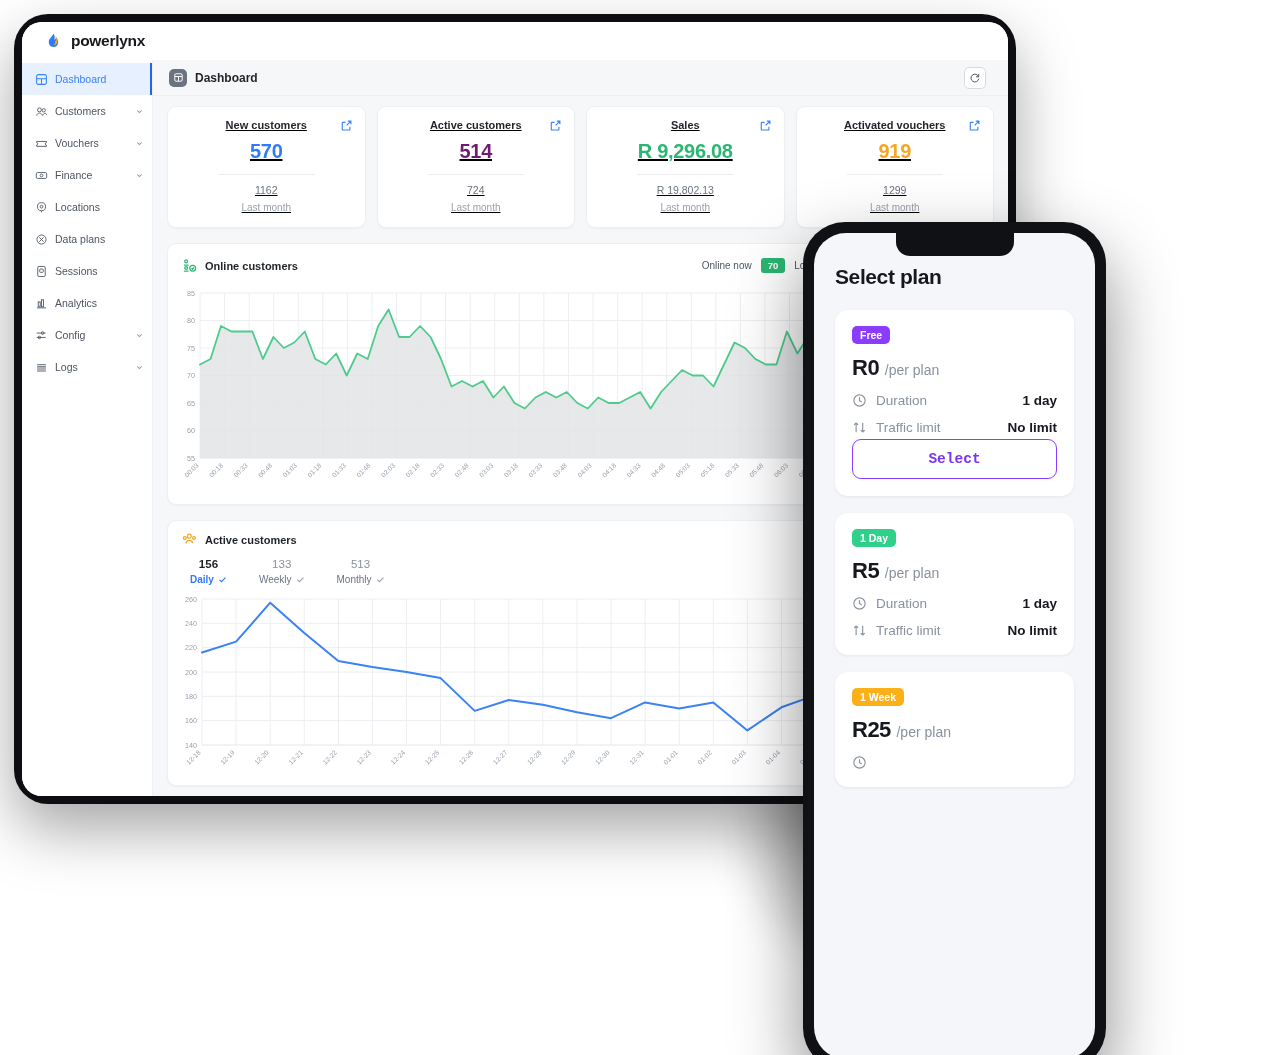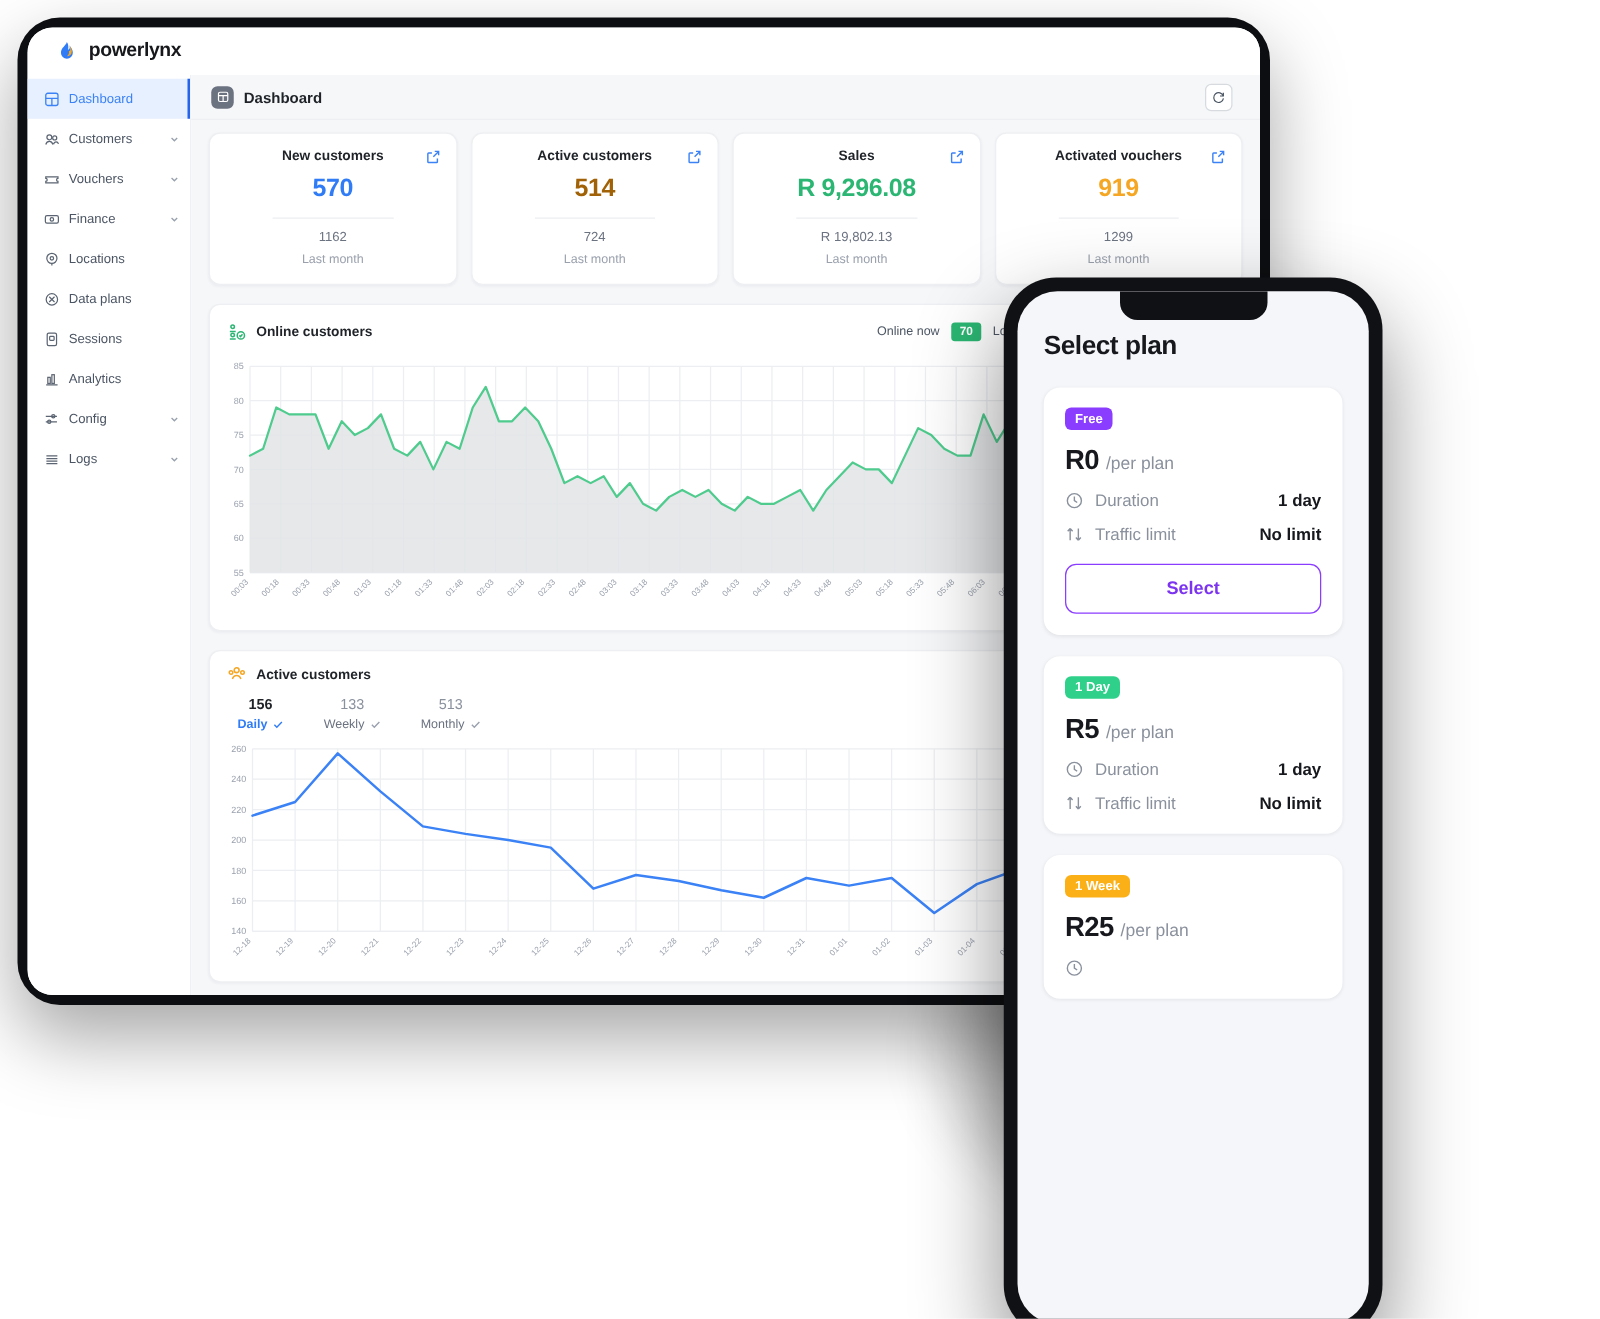--- a/index.html
+++ b/index.html
@@ -82,31 +82,31 @@
   }
   #page-title { font-size: 12px; font-weight: 600; color: #1f2328; flex: 1; }
   #refresh-btn {
     width: 22px; height: 22px; border: 1px solid #d7dbe0; border-radius: 5px;
     background: #fff; display: flex; align-items: center; justify-content: center; cursor: pointer;
   }
 
   #content { flex: 1; padding: 10px 14px 0 14px; overflow: hidden; }
 
   
-  #stats { display: flex; gap: 11px; }
+  #stats { display: flex; gap: 11px; text-decoration: underline; }
   .stat-card {
     flex: 1; background: #fff; border: 1px solid #edeff2; border-radius: 9px;
     padding: 12px 14px 14px; text-align: center;
     box-shadow: 0 1px 2px rgba(16,24,40,0.04);
     position: relative;
   }
   .stat-title { font-size: 11px; font-weight: 700; color: #1f2328; }
   .stat-ext { position: absolute; right: 12px; top: 12px; width: 13px; height: 13px; color: #3b82f6; cursor: pointer; }
   .stat-value { font-size: 20px; font-weight: 700; margin-top: 9px; letter-spacing: -0.3px; }
-  .v-blue { color: #2f7cf6; } .v-lightblue { color: #a16207; }
+  .v-blue { color: #2f7cf6; } .v-lightblue { color: #701a75; }
   .v-green { color: #2bb673; } .v-amber { color: #f5a623; }
   .stat-rule { height: 1px; background: #eceef1; margin: 11px 36px 0; }
   .stat-prev { font-size: 10.5px; color: #6b7280; margin-top: 9px; }
   .stat-prev-label { font-size: 10px; color: #9aa1ad; margin-top: 6px; }
 
   
   .panel {
     background: #fff; border: 1px solid #edeff2; border-radius: 9px;
     margin-top: 15px; box-shadow: 0 1px 2px rgba(16,24,40,0.04);
   }
@@ -170,25 +170,25 @@
   .tag-free  { background: #8b3dff; }
   .tag-day   { background: #2fd18a; }
   .tag-week  { background: #fbb018; }
   .plan-price { margin-top: 11px; font-size: 22px; font-weight: 700; color: #16181d; letter-spacing: -0.5px; }
   .plan-price .per { font-size: 14px; font-weight: 400; color: #8a919d; letter-spacing: 0; }
   .plan-row { display: flex; align-items: center; margin-top: 12px; font-size: 13.5px; }
   .plan-row .ri { width: 15px; height: 15px; margin-right: 9px; flex: none; color: #8a919d; }
   .plan-row .rl { color: #8a919d; flex: 1; }
   .plan-row .rv { color: #16181d; font-weight: 700; }
   .plan-btn {
-    margin-top: 16px; height: 40px; width: 100%;
+    margin-top: 4px; height: 40px; width: 100%;
     border: 1.4px solid #8b3dff; border-radius: 9px; background: #fff;
     color: #7c34f0; font-size: 14.5px; font-weight: 600;
     display: flex; align-items: center; justify-content: center; gap: 9px;
-    cursor: pointer; font-family: Liberation Sans, sans-serif;
+    cursor: pointer; font-family: Liberation Mono, monospace;
   }
   #pay-menu {
     position: absolute; left: 17px; right: 17px; top: 100%;
     margin-top: -2px;
     background: #fff; border-radius: 0 0 9px 9px;
     box-shadow: 0 8px 16px rgba(16,24,40,0.12);
     padding: 7px 0 11px; z-index: 5;
   }
   .pay-opt { text-align: center; font-size: 14px; color: #7c34f0; padding: 7px 0; cursor: pointer; }
 </style>

